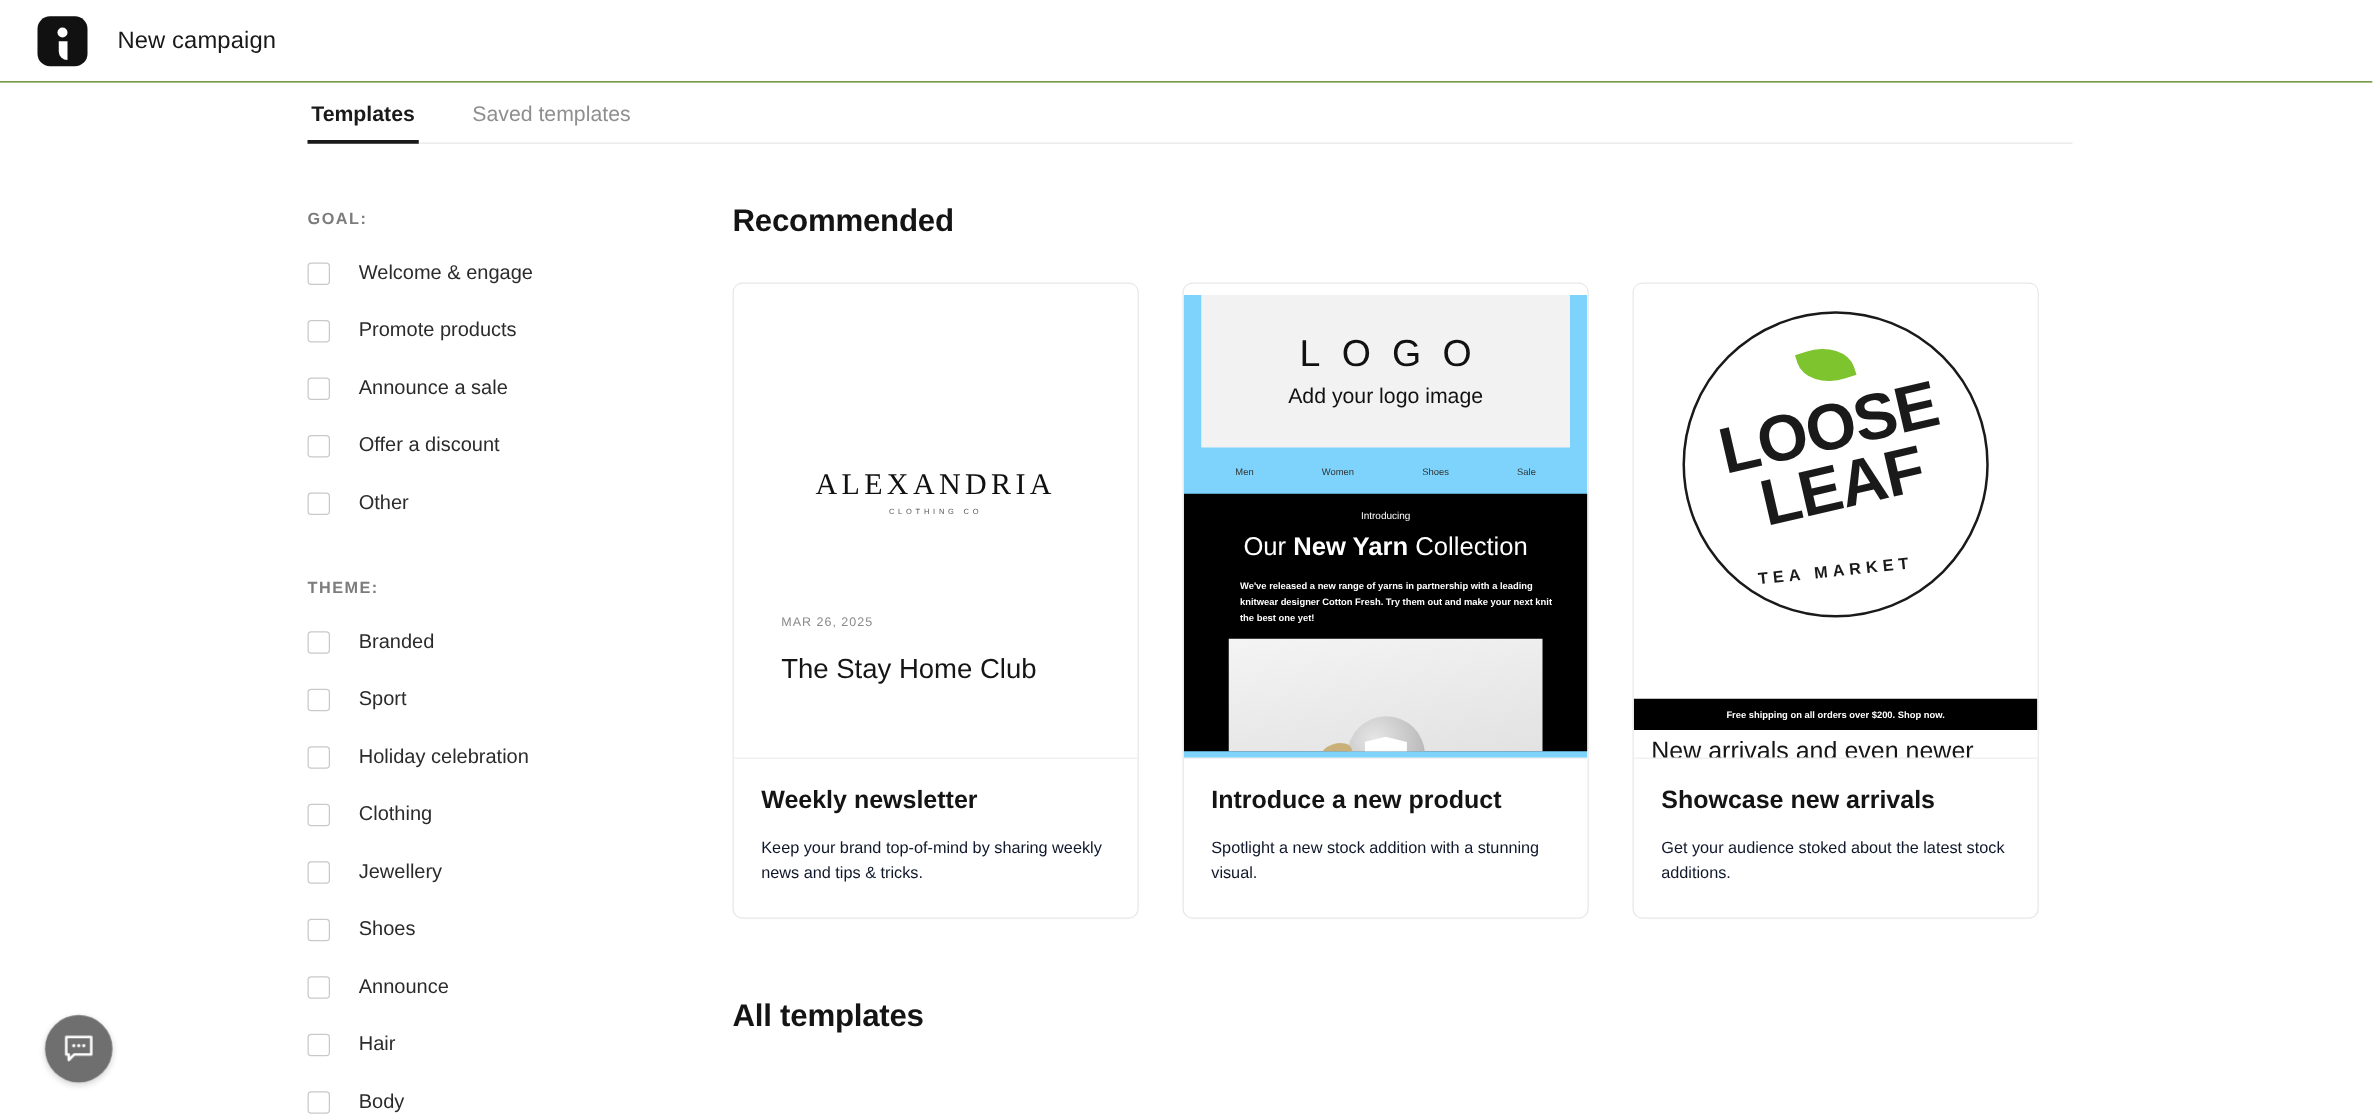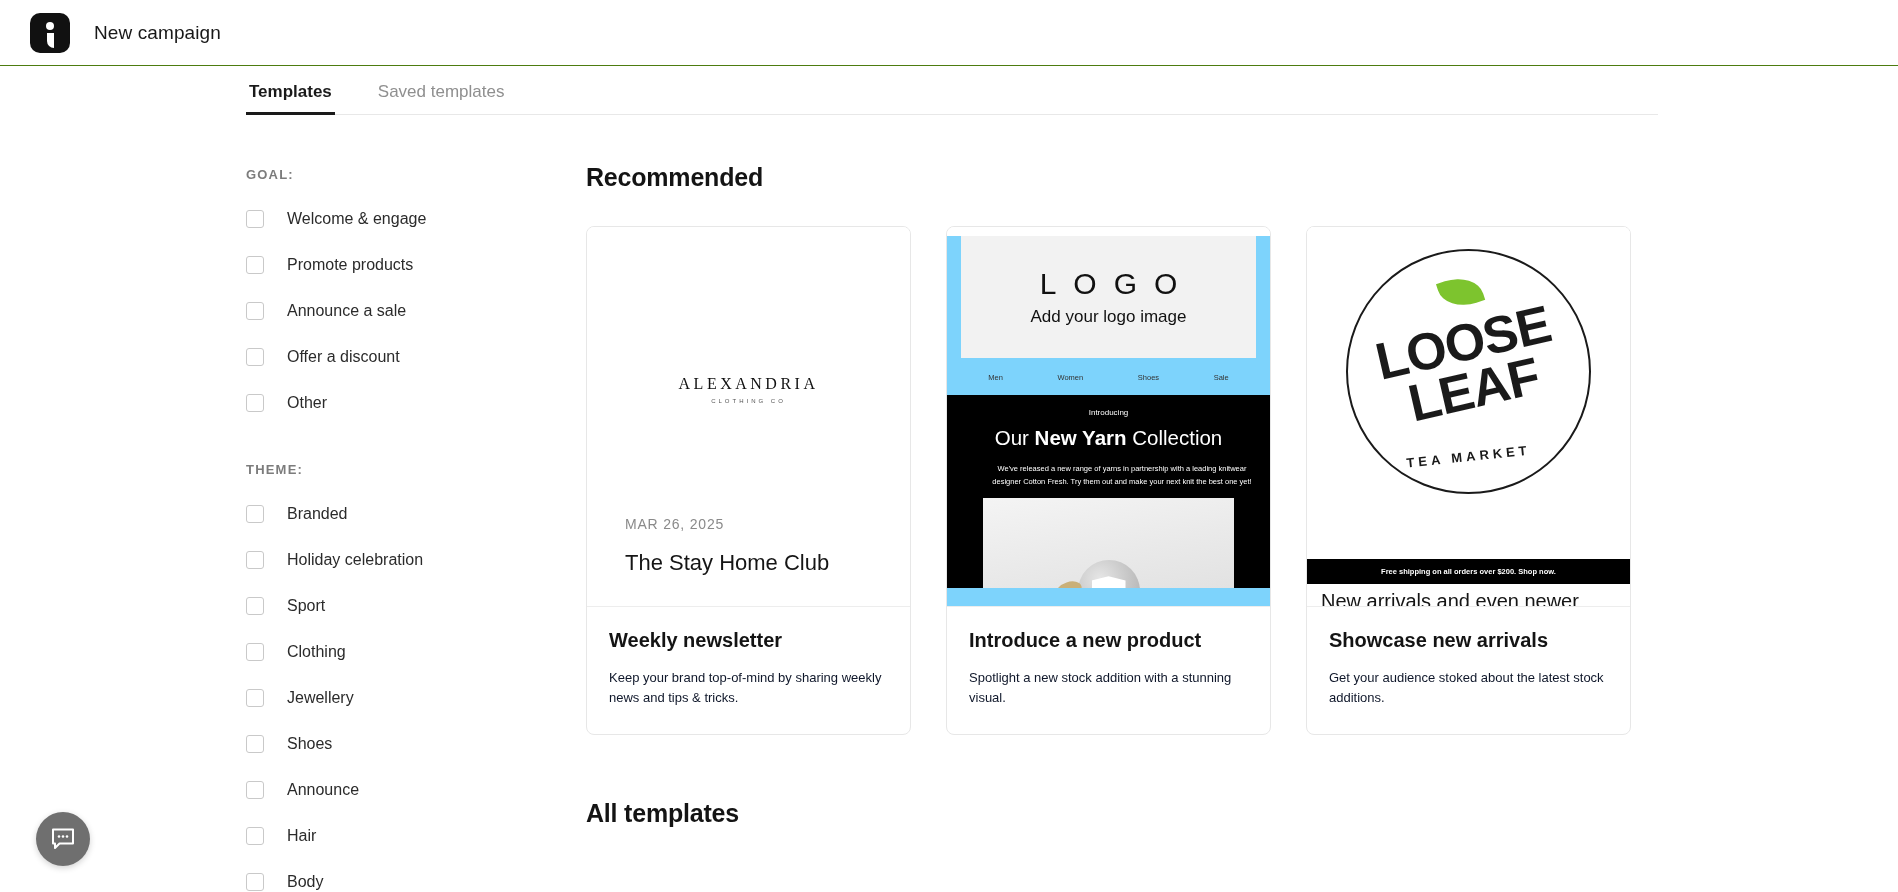--- a/index.html
+++ b/index.html
@@ -186,34 +186,34 @@
     color: #0f172a;
     margin: 0;
   }
 
   
   .p1 { padding: 0 38px; height: 100%; background:#fff; }
   .p1-logo {
     padding-top: 148px;
     text-align: center;
     font-family: "Liberation Serif", serif;
-    font-size: 16px;
+    font-size: 24px;
     letter-spacing: 3.5px;
     color: #111;
   }
   .p1-sub {
     text-align: center;
     font-size: 6px;
     letter-spacing: 3px;
     color: #555;
     margin-top: 5px;
   }
   .p1-date {
-    margin-top: 112px;
-    font-size: 14px;
+    margin-top: 80px;
+    font-size: 10px;
     letter-spacing: .8px;
     color: #8a8a8a;
   }
   .p1-head {
     margin-top: 18px;
     font-size: 22px;
     color: #151515;
   }
 
   
@@ -246,25 +246,24 @@
   .p2-intro { text-align:center; color:#fff; font-size: 8px; }
   .p2-h1 {
     text-align: center;
     color: #fff;
     font-size: 20.5px;
     margin-top: 9px;
     font-weight: 400;
   }
   .p2-h1 b { font-weight: 700; }
   .p2-copy {
-    text-align: center;
     color: #fff;
     font-size: 7.5px;
     line-height: 1.75;
-    font-weight: 400;
+    font-weight: 700;
     margin-top: 12px;
     margin-left: 27px;
   }
   .p2-photo {
     margin: 10px 18px 0 18px;
     height: 90px;
     background: linear-gradient(170deg, #f4f4f4 0%, #e9e9e9 60%, #e2e2e2 100%);
     position: relative;
     overflow: hidden;
   }
@@ -416,25 +415,25 @@
     </div>
 
     <div class="filter-group">
       <div class="filter-group-title">THEME:</div>
       <div class="filter-row">
         <span class="cbox"></span>
         <span class="filter-label">Branded</span>
       </div>
       <div class="filter-row">
         <span class="cbox"></span>
+        <span class="filter-label">Sport</span>
+      </div>
+      <div class="filter-row">
+        <span class="cbox"></span>
         <span class="filter-label">Holiday celebration</span>
-      </div>
-      <div class="filter-row">
-        <span class="cbox"></span>
-        <span class="filter-label">Sport</span>
       </div>
       <div class="filter-row">
         <span class="cbox"></span>
         <span class="filter-label">Clothing</span>
       </div>
       <div class="filter-row">
         <span class="cbox"></span>
         <span class="filter-label">Jewellery</span>
       </div>
       <div class="filter-row">

